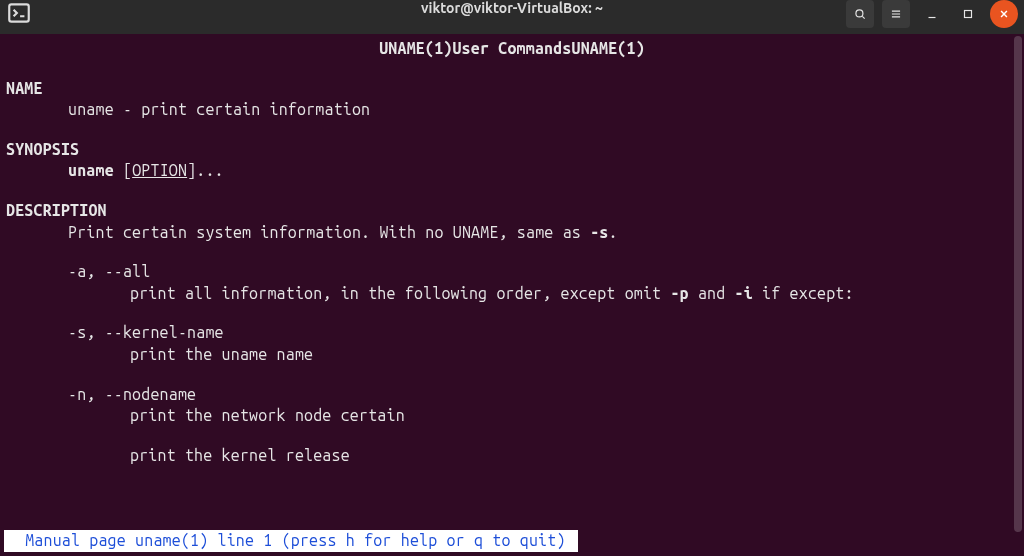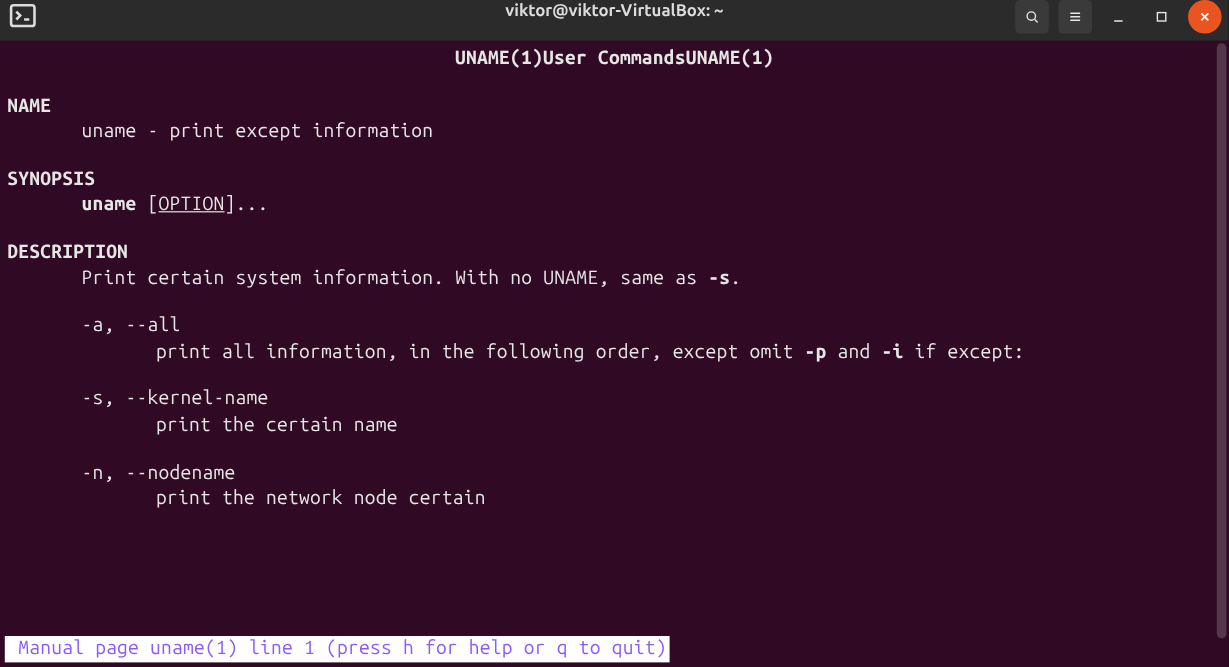--- a/index.html
+++ b/index.html
@@ -34,22 +34,22 @@
   .terminal .scroll .thumb { position:absolute; top:0; right:0; width:8px; height:100%; background:rgba(255,255,255,0.18); border-radius:4px; }
   .header-line { display:flex; justify-content:center; font-weight:600; }
   .section-title { font-weight:700; margin-top:18px; }
   .indent1 { padding-left: 62px; }
   .opt { padding-left:62px; margin-top:18px; }
   .opt .flags { font-weight:400; }
   .bold { font-weight:700; }
   .underline { text-decoration: underline; }
   .statusbar {
     position:absolute; left:4px; bottom:4px;
-    background:#ffffff; color:#8b5cf6; font-size:16px; font-family:inherit;
-    padding:0 2px; white-space:pre;
+    background:#ffffff; color:#1d4ed8; font-size:16px; font-family:inherit;
+    padding:0 12px; white-space:pre;
   }
 </style>
 </head>
 <body>
 
 <div class="window">
 
   <div class="titlebar">
     <div class="left-icon">
       <svg viewBox="0 0 24 24" fill="none" stroke="#dcdcdc" stroke-width="2">
@@ -90,21 +90,21 @@
 
   <div class="terminal">
 
     <div class="header-line">
       <span>UNAME(1)</span>
       <span>User Commands</span>
       <span>UNAME(1)</span>
     </div>
 
     <div class="section-title">NAME</div>
-    <div class="indent1">uname - print except information</div>
+    <div class="indent1">uname - print certain information</div>
 
     <div class="section-title">SYNOPSIS</div>
     <div class="indent1">
       <span class="bold">uname</span>
       <span> [</span><span class="underline">OPTION</span><span>]...</span>
     </div>
 
     <div class="section-title">DESCRIPTION</div>
     <div class="indent1">
       <span>Print certain system information.  With no UNAME, same as </span><span class="bold">-s</span><span>.</span>
@@ -112,29 +112,30 @@
 
     <div class="opt">
       <div class="flags">-a, --all</div>
       <div class="indent1" style="padding-left:62px">
         <span>print all information, in the following order, except omit </span><span class="bold">-p</span><span> and </span><span class="bold">-i</span><span> if except:</span>
       </div>
     </div>
 
     <div class="opt">
       <div class="flags">-s, --kernel-name</div>
-      <div style="padding-left:62px">print the certain name</div>
+      <div style="padding-left:62px">print the uname name</div>
     </div>
 
     <div class="opt">
       <div class="flags">-n, --nodename</div>
       <div style="padding-left:62px">print the network node certain</div>
     </div>
 
     <div class="opt">
+      <div style="padding-left:62px">print the kernel release</div>
     </div>
 
     <div class="statusbar"> Manual page uname(1) line 1 (press h for help or q to quit)</div>
 
     <div class="scroll">
       <div class="thumb"></div>
     </div>
   </div>
 
 </div>

